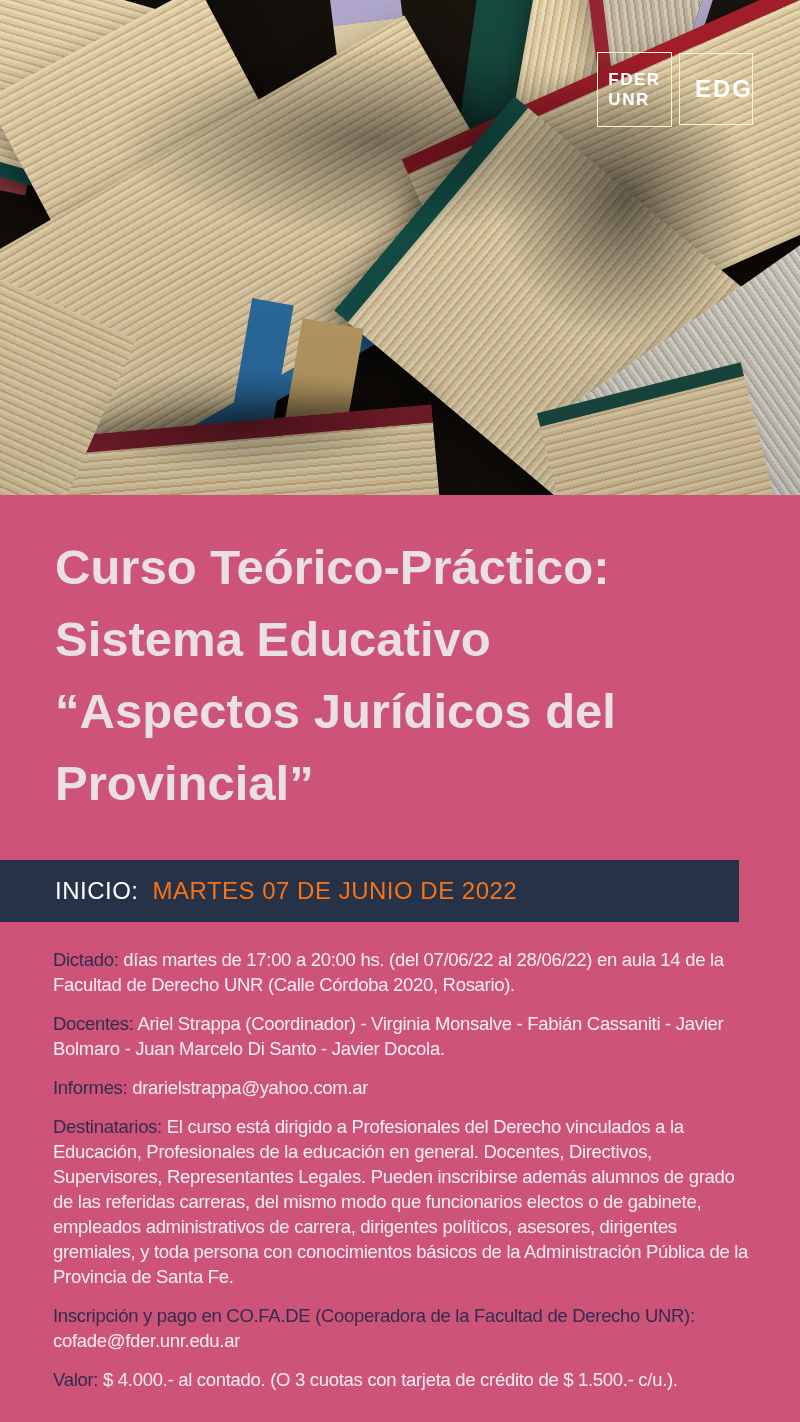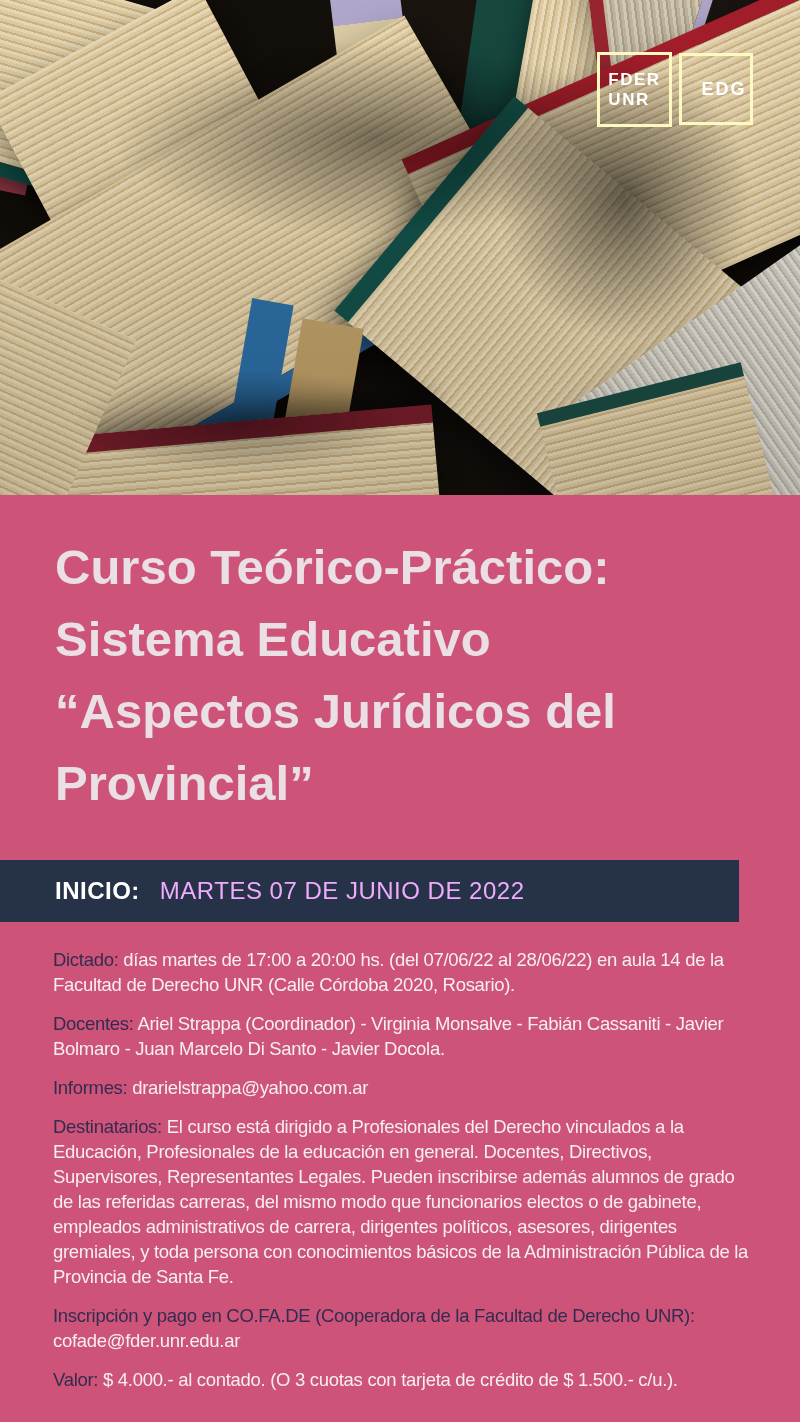--- a/index.html
+++ b/index.html
@@ -33,32 +33,32 @@
   .b10{left:-60px;top:140px;width:570px;height:250px;transform:rotate(-30deg);border-bottom:20px solid #2f74ae;box-shadow:0 20px 40px rgba(0,0,0,.55);}
   .b11{left:430px;top:62px;width:430px;height:215px;transform:rotate(-24deg);border-top:16px solid #ab1f2c;box-shadow:0 18px 36px rgba(0,0,0,.5);}
   .b12{left:380px;top:185px;width:360px;height:280px;transform:rotate(40deg);border-left:18px solid #14544c;box-shadow:0 16px 34px rgba(0,0,0,.5);}
   .b13{left:232px;top:300px;width:42px;height:230px;transform:rotate(10deg);background:#2f74ae;}
   .b14{left:284px;top:322px;width:62px;height:210px;transform:rotate(10deg);background:#c9a96e;}
   .b15{left:-40px;top:425px;width:480px;height:160px;transform:rotate(-5deg);border-top:18px solid #7e1f2d;box-shadow:0 -10px 24px rgba(0,0,0,.4);}
   .b16{left:-52px;top:300px;width:150px;height:220px;transform:rotate(24deg);}
   .b17{left:598px;top:282px;width:370px;height:270px;transform:rotate(-35deg);border-left:14px solid #efece6;box-shadow:0 16px 34px rgba(0,0,0,.5);}
   .b18{left:556px;top:385px;width:210px;height:170px;transform:rotate(-14deg);border-top:14px solid #1c4f46;}
   
-  .logo{position:absolute;z-index:10;border:3px solid #fef9c3;color:#ffffff;font-weight:bold;
+  .logo{position:absolute;z-index:10;border:1px solid #fef9c3;color:#ffffff;font-weight:bold;
         display:flex;align-items:center;justify-content:center;box-sizing:border-box;}
   .logo-fder{left:597px;top:52px;width:75px;height:75px;font-size:17px;line-height:20px;letter-spacing:1.5px;}
-  .logo-edg{left:679px;top:53px;width:74px;height:72px;font-size:18px;letter-spacing:2px;padding-left:16px;}
+  .logo-edg{left:679px;top:53px;width:74px;height:72px;font-size:24px;letter-spacing:2px;padding-left:16px;}
   
   .pink{position:absolute;top:495px;left:0;width:800px;height:927px;background:#cd5379;}
   .title{position:absolute;top:36px;left:55px;right:40px;margin:0;
          font-size:49px;line-height:72px;font-weight:bold;color:#e9dfe4;letter-spacing:0;}
   .band{position:absolute;top:365px;left:0;width:739px;height:62px;background:#263247;
         display:flex;align-items:center;padding-left:55px;box-sizing:border-box;}
-  .band .lbl{font-weight:bold;color:#ffffff;font-size:24px;letter-spacing:.5px;margin-right:20px;}
-  .band .val{color:#f0abfc;font-size:24px;letter-spacing:.5px;}
+  .band .lbl{font-weight:normal;color:#ffffff;font-size:24px;letter-spacing:.5px;margin-right:14px;}
+  .band .val{color:#f97316;font-size:24px;letter-spacing:.5px;}
   .details{position:absolute;top:452px;left:53px;width:706px;color:#f6eef2;
            font-size:18.5px;line-height:25px;letter-spacing:-0.3px;}
   .details p{margin:0 0 14px 0;}
   .details .dlabel{font-weight:normal;color:#332c50;}
 </style>
 </head>
 <body>
 
 <div class="flyer">
 

